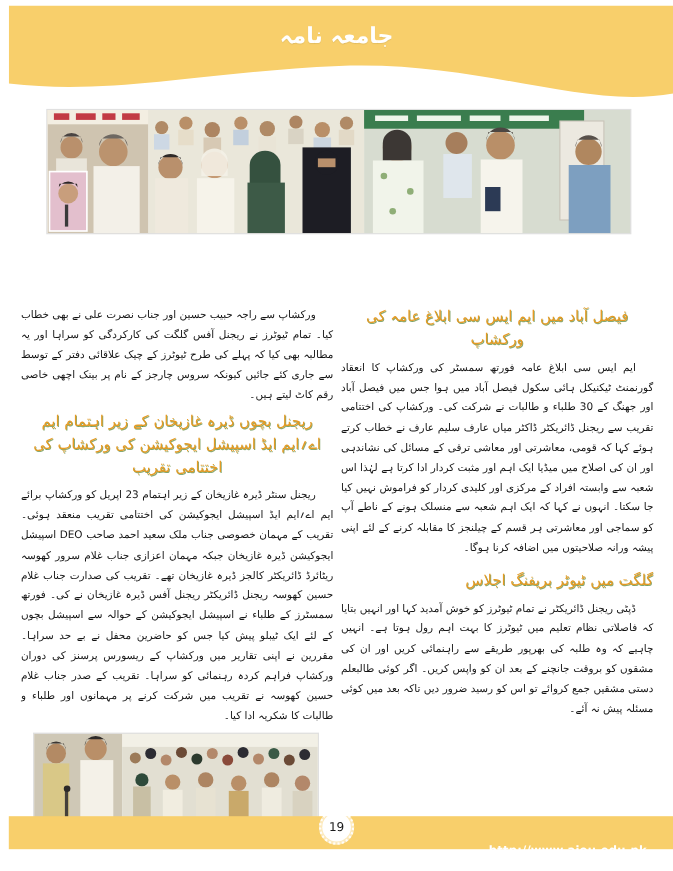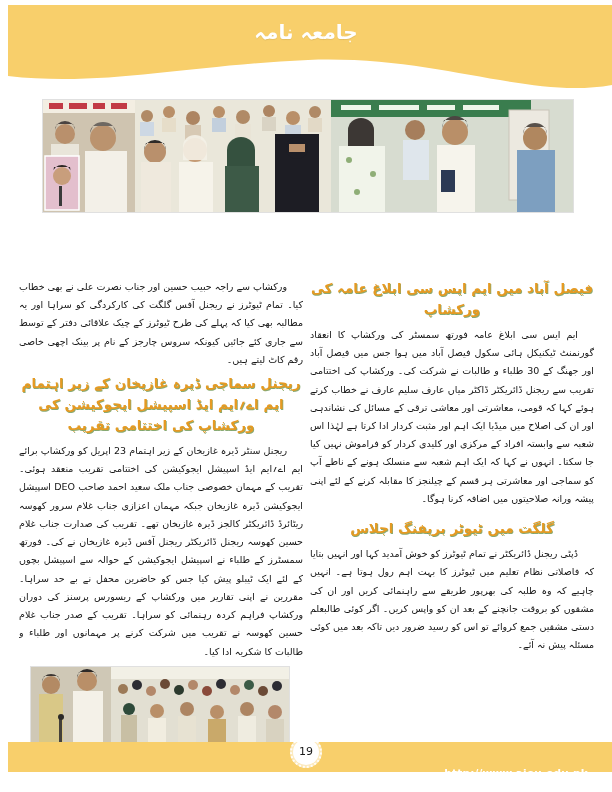--- a/index.html
+++ b/index.html
@@ -19,24 +19,24 @@
              box-shadow:0 0 0 1px rgba(0,0,0,0.12);}
   .top-photo svg,.bottom-photo svg{display:block;width:100%;height:100%;}
   .photo-caption{direction:rtl;color:#1d1d1d;text-align:center;
                  font-size:8px;line-height:1.3;}
   .top-caption{position:absolute;left:20px;top:215px;width:572px;}
 
   
   .col{position:absolute;top:235px;height:472px;overflow:hidden;direction:rtl;margin-top:43px;}
   .col-right{left:310px;width:284px;}
   .col-left{left:19px;width:284px;}
-  .headline{font-weight:bold;text-align:center;font-size:13.5px;line-height:1.55;
+  .headline{font-weight:normal;text-align:center;font-size:13.5px;line-height:1.55;
             color:#e59a23;text-shadow:0.7px 0.9px 0 rgba(74,125,40,0.65);
             margin:0 0 6px 0;}
-  .headline.second{margin-top:10px;}
+  .headline.second{margin-top:10px;text-align:right;}
   .col p{margin:0 0 4px 0;font-size:9.5px;line-height:1.92;text-align:justify;
          color:#141414;text-indent:16px;}
   .bottom-photo{position:relative;width:258px;height:90px;margin:6px auto 2px 12px;
                 box-shadow:0 0 0 1px rgba(0,0,0,0.12);}
 
   
   .footer-band{position:absolute;left:8px;right:0;top:742px;height:30px;
                background:#f8cf6b;}
   .page-number{position:absolute;left:293px;top:739px;width:26px;height:26px;
                background:#ffffff;border-radius:50%;text-align:center;
@@ -135,21 +135,21 @@
 
   <div class="col col-right">
     <div class="headline">فیصل آباد میں ایم ایس سی ابلاغ عامہ کی ورکشاپ</div>
     <p>ایم ایس سی ابلاغ عامہ فورتھ سمسٹر کی ورکشاپ کا انعقاد گورنمنٹ ٹیکنیکل ہائی سکول فیصل آباد میں ہوا جس میں فیصل آباد اور جھنگ کے 30 طلباء و طالبات نے شرکت کی۔ ورکشاپ کی اختتامی تقریب سے ریجنل ڈائریکٹر ڈاکٹر میاں عارف سلیم عارف نے خطاب کرتے ہوئے کہا کہ قومی، معاشرتی اور معاشی ترقی کے مسائل کی نشاندہی اور ان کی اصلاح میں میڈیا ایک اہم اور مثبت کردار ادا کرتا ہے لہٰذا اس شعبہ سے وابستہ افراد کے مرکزی اور کلیدی کردار کو فراموش نہیں کیا جا سکتا۔ انہوں نے کہا کہ ایک اہم شعبہ سے منسلک ہونے کے ناطے آپ کو سماجی اور معاشرتی ہر قسم کے چیلنجز کا مقابلہ کرنے کے لئے اپنی پیشہ ورانہ صلاحیتوں میں اضافہ کرنا ہوگا۔</p>
     <div class="headline second">گلگت میں ٹیوٹر بریفنگ اجلاس</div>
     <p>ڈپٹی ریجنل ڈائریکٹر نے تمام ٹیوٹرز کو خوش آمدید کہا اور انہیں بتایا کہ فاصلاتی نظام تعلیم میں ٹیوٹرز کا بہت اہم رول ہوتا ہے۔ انہیں چاہیے کہ وہ طلبہ کی بھرپور طریقے سے راہنمائی کریں اور ان کی مشقوں کو بروقت جانچنے کے بعد ان کو واپس کریں۔ اگر کوئی طالبعلم دستی مشقیں جمع کروائے تو اس کو رسید ضرور دیں تاکہ بعد میں کوئی مسئلہ پیش نہ آئے۔</p>
   </div>
 
   <div class="col col-left">
     <p>ورکشاپ سے راجہ حبیب حسین اور جناب نصرت علی نے بھی خطاب کیا۔ تمام ٹیوٹرز نے ریجنل آفس گلگت کی کارکردگی کو سراہا اور یہ مطالبہ بھی کیا کہ پہلے کی طرح ٹیوٹرز کے چیک علاقائی دفتر کے توسط سے جاری کئے جائیں کیونکہ سروس چارجز کے نام پر بینک اچھی خاصی رقم کاٹ لیتے ہیں۔</p>
-    <div class="headline">ریجنل سماجی ڈیرہ غازیخان کے زیر اہتمام ایم اے؍ایم ایڈ اسپیشل ایجوکیشن کی ورکشاپ کی اختتامی تقریب</div>
+    <div class="headline">ریجنل بچوں ڈیرہ غازیخان کے زیر اہتمام ایم اے؍ایم ایڈ اسپیشل ایجوکیشن کی ورکشاپ کی اختتامی تقریب</div>
     <p>ریجنل سنٹر ڈیرہ غازیخان کے زیر اہتمام 23 اپریل کو ورکشاپ برائے ایم اے؍ایم ایڈ اسپیشل ایجوکیشن کی اختتامی تقریب منعقد ہوئی۔ تقریب کے مہمان خصوصی جناب ملک سعید احمد صاحب DEO اسپیشل ایجوکیشن ڈیرہ غازیخان جبکہ مہمان اعزازی جناب غلام سرور کھوسہ ریٹائرڈ ڈائریکٹر کالجز ڈیرہ غازیخان تھے۔ تقریب کی صدارت جناب غلام حسین کھوسہ ریجنل ڈائریکٹر ریجنل آفس ڈیرہ غازیخان نے کی۔ فورتھ سمسٹرز کے طلباء نے اسپیشل ایجوکیشن کے حوالہ سے اسپیشل بچوں کے لئے ایک ٹیبلو پیش کیا جس کو حاضرین محفل نے بے حد سراہا۔ مقررین نے اپنی تقاریر میں ورکشاپ کے ریسورس پرسنز کی دوران ورکشاپ فراہم کردہ رہنمائی کو سراہا۔ تقریب کے صدر جناب غلام حسین کھوسہ نے تقریب میں شرکت کرنے پر مہمانوں اور طلباء و طالبات کا شکریہ ادا کیا۔</p>
 
     <div class="bottom-photo">
       <svg viewBox="0 0 258 90" preserveAspectRatio="none">
         <rect x="0" y="0" width="80" height="90" fill="#cfc8b6"></rect>
         <circle cx="20" cy="18" r="9" fill="#b38a64"></circle>
           <path d="M11,15 a9,8 0 0 1 18,0 l-2,-6 -14,0 z" fill="#3c3734"></path>
         <rect x="8" y="27" width="24" height="63" fill="#d9c887"></rect>
         <rect x="28" y="52" width="3" height="38" fill="#44403a"></rect>
           <circle cx="30" cy="50" r="3" fill="#2c2a28"></circle>

